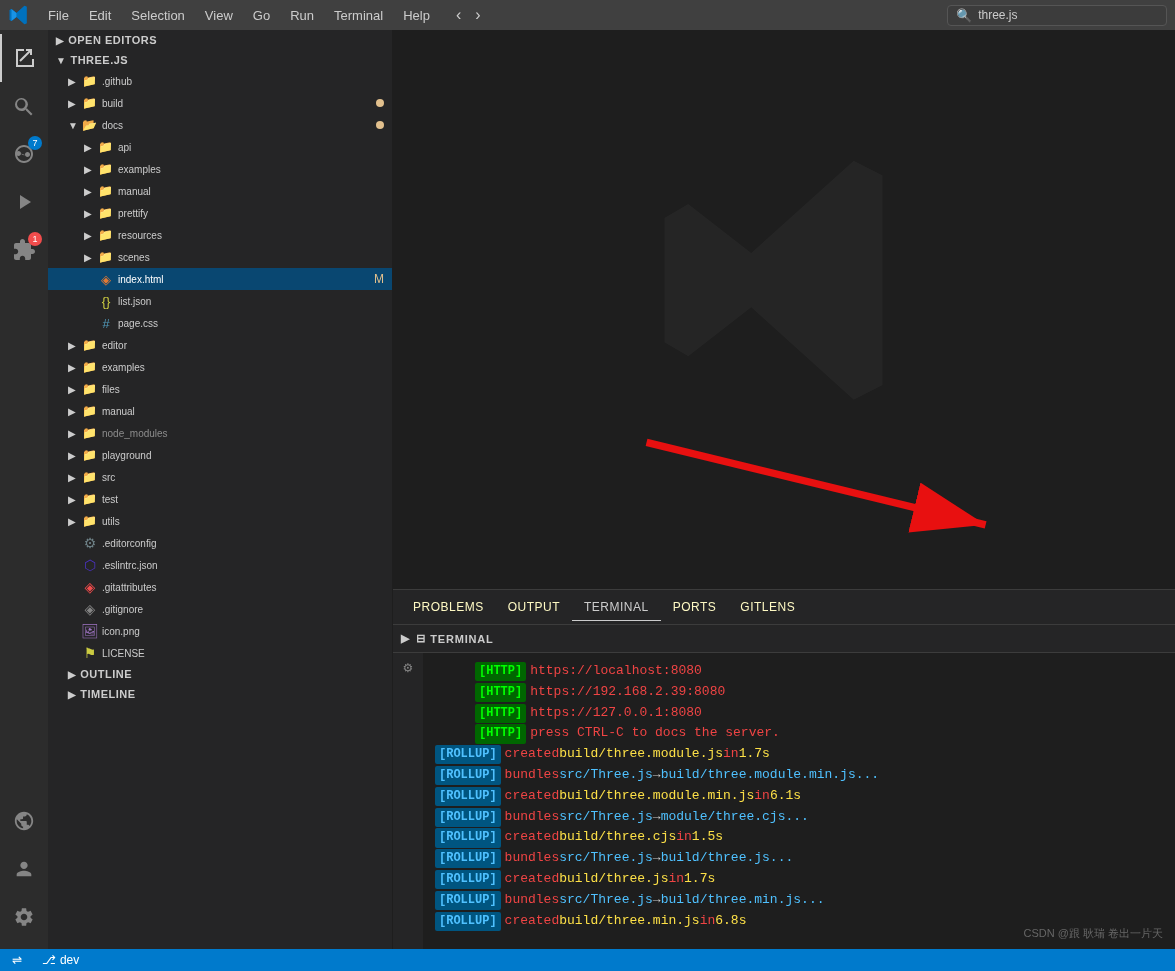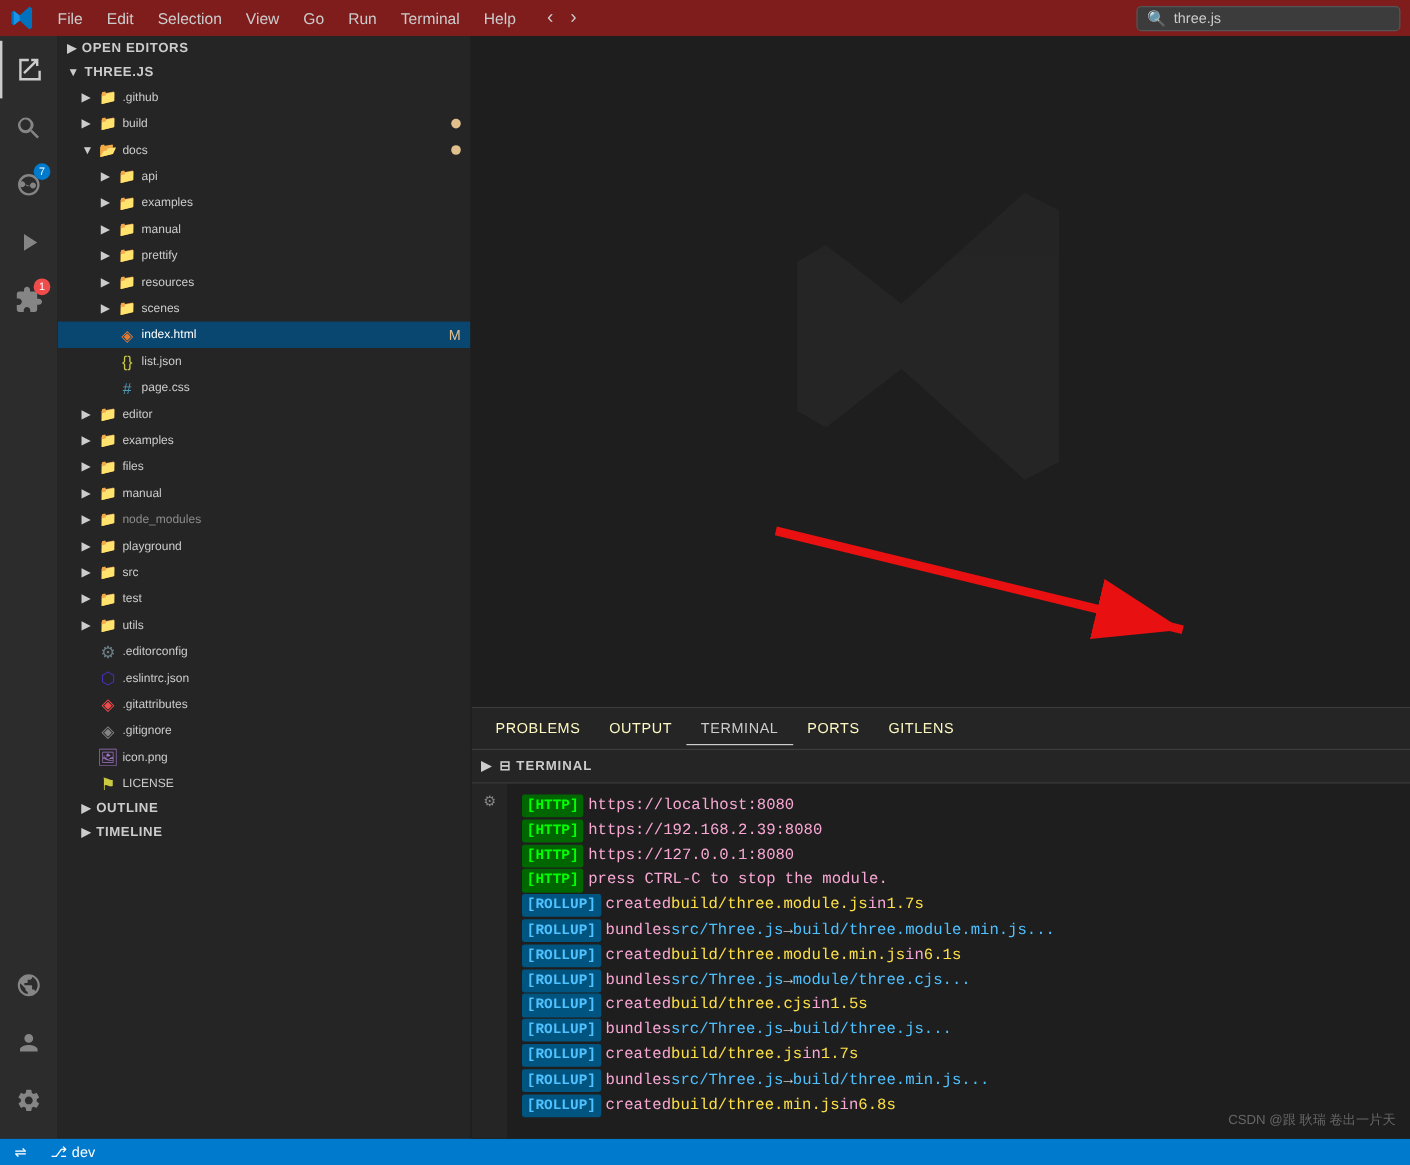--- a/index.html
+++ b/index.html
@@ -10,21 +10,21 @@
       font-family: 'Segoe UI', sans-serif;
       font-size: 13px;
       color: #cccccc;
       overflow: hidden;
       display: flex;
       flex-direction: column;
     }
 
     
     .menubar {
-      background: #7f1d1d;
+      background: #404040;
       height: 30px;
       display: flex;
       align-items: center;
       padding: 0 8px;
       gap: 4px;
       flex-shrink: 0;
       user-select: none;
     }
     .menubar-logo {
       width: 22px;
@@ -338,23 +338,23 @@
       flex-wrap: wrap;
     }
     .term-badge {
       padding: 0 4px;
       border-radius: 2px;
       font-size: 12px;
       font-weight: bold;
       margin-right: 4px;
       flex-shrink: 0;
     }
-    .badge-http { background: #006600; color: #00ff00; }
+    .badge-http { background: #006600; color: #00ff00; margin-left: 40px; }
     .badge-rollup { background: #005580; color: #4fc1ff; }
-    .term-text { color: #f9a8d4; }
+    .term-text { color: #ef4444; }
     .term-green { color: #fde047; }
     .term-cyan { color: #4fc1ff; }
     .term-arrow { color: #cccccc; }
 
     
     .terminal-header {
       display: flex;
       align-items: center;
       background: #252526;
       height: 28px;
@@ -753,21 +753,21 @@
           <div class="term-line">
             <span class="term-badge badge-http">[HTTP]</span>
             <span class="term-text">  https://192.168.2.39:8080</span>
           </div>
           <div class="term-line">
             <span class="term-badge badge-http">[HTTP]</span>
             <span class="term-text">  https://127.0.0.1:8080</span>
           </div>
           <div class="term-line">
             <span class="term-badge badge-http">[HTTP]</span>
-            <span class="term-text"> press CTRL-C to stop the module.</span>
+            <span class="term-text"> press CTRL-C to docs the server.</span>
           </div>
 
           <div class="term-line">
             <span class="term-badge badge-rollup">[ROLLUP]</span>
             <span class="term-text"> created </span>
             <span class="term-green">build/three.module.js</span>
             <span class="term-text"> in </span>
             <span class="term-green">1.7s</span>
           </div>
           <div class="term-line">

